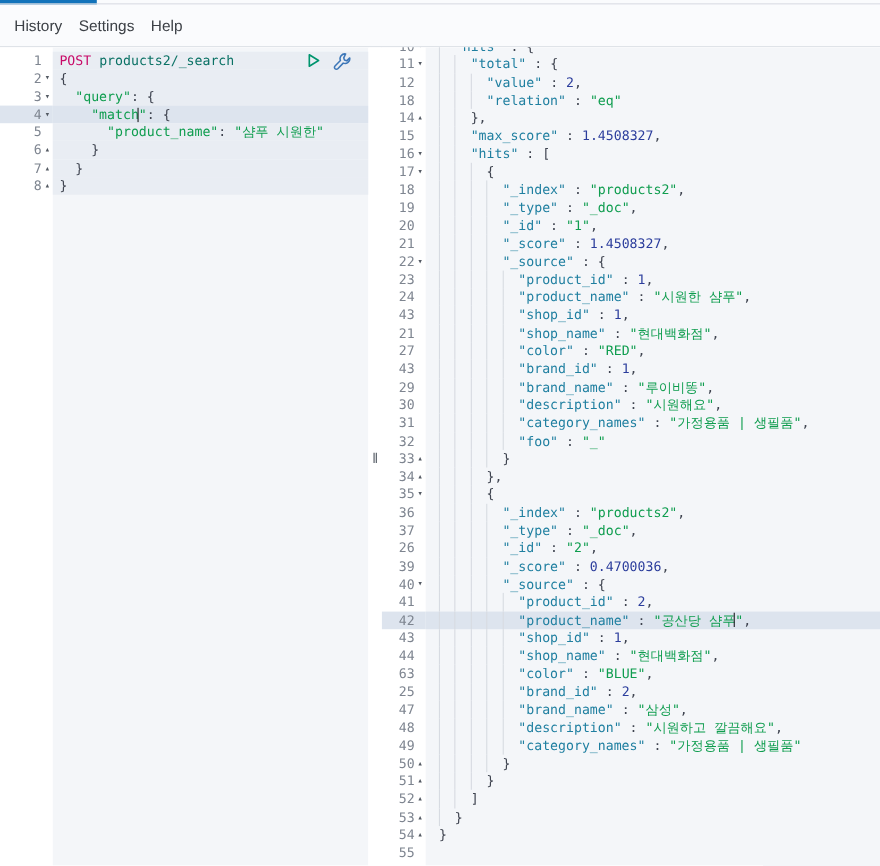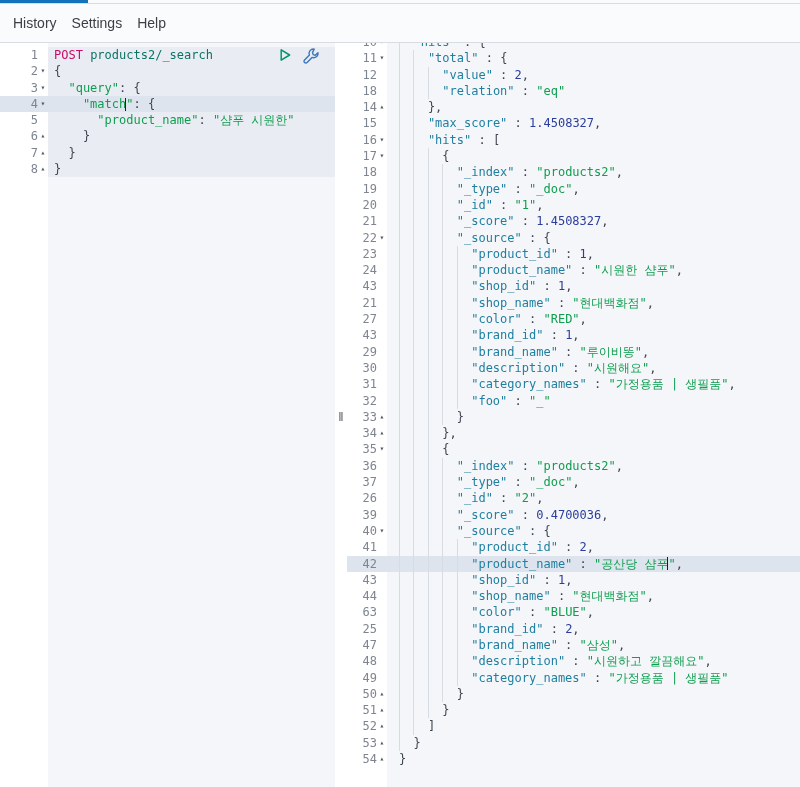--- a/index.html
+++ b/index.html
@@ -151,16 +151,17 @@
         <div class="line"><span class="gutter"><span class="num">63</span><span class="fold"></span></span><span class="code"><span class="guide"></span><span class="guide"></span><span class="guide"></span><span class="guide"></span><span class="guide"></span><span class="tk-t">"color"</span><span class="tk-p"> : </span><span class="tk-s">"BLUE"</span><span class="tk-p">,</span></span></div>
         <div class="line"><span class="gutter"><span class="num">25</span><span class="fold"></span></span><span class="code"><span class="guide"></span><span class="guide"></span><span class="guide"></span><span class="guide"></span><span class="guide"></span><span class="tk-t">"brand_id"</span><span class="tk-p"> : </span><span class="tk-n">2</span><span class="tk-p">,</span></span></div>
         <div class="line"><span class="gutter"><span class="num">47</span><span class="fold"></span></span><span class="code"><span class="guide"></span><span class="guide"></span><span class="guide"></span><span class="guide"></span><span class="guide"></span><span class="tk-t">"brand_name"</span><span class="tk-p"> : </span><span class="tk-s">"삼성"</span><span class="tk-p">,</span></span></div>
         <div class="line"><span class="gutter"><span class="num">48</span><span class="fold"></span></span><span class="code"><span class="guide"></span><span class="guide"></span><span class="guide"></span><span class="guide"></span><span class="guide"></span><span class="tk-t">"description"</span><span class="tk-p"> : </span><span class="tk-s">"시원하고 깔끔해요"</span><span class="tk-p">,</span></span></div>
         <div class="line"><span class="gutter"><span class="num">49</span><span class="fold"></span></span><span class="code"><span class="guide"></span><span class="guide"></span><span class="guide"></span><span class="guide"></span><span class="guide"></span><span class="tk-t">"category_names"</span><span class="tk-p"> : </span><span class="tk-s">"가정용품 | 생필품"</span></span></div>
         <div class="line"><span class="gutter"><span class="num">50</span><span class="fold">▴</span></span><span class="code"><span class="guide"></span><span class="guide"></span><span class="guide"></span><span class="guide"></span><span class="tk-p">}</span></span></div>
         <div class="line"><span class="gutter"><span class="num">51</span><span class="fold">▴</span></span><span class="code"><span class="guide"></span><span class="guide"></span><span class="guide"></span><span class="tk-p">}</span></span></div>
         <div class="line"><span class="gutter"><span class="num">52</span><span class="fold">▴</span></span><span class="code"><span class="guide"></span><span class="guide"></span><span class="tk-p">]</span></span></div>
         <div class="line"><span class="gutter"><span class="num">53</span><span class="fold">▴</span></span><span class="code"><span class="guide"></span><span class="tk-p">}</span></span></div>
         <div class="line"><span class="gutter"><span class="num">54</span><span class="fold">▴</span></span><span class="code"><span class="tk-p">}</span></span></div>
+        <div class="line"><span class="gutter"><span class="num">55</span><span class="fold"></span></span><span class="code"></span></div>
       </div>
   </div>
 
 </div>
 
 </body></html>

